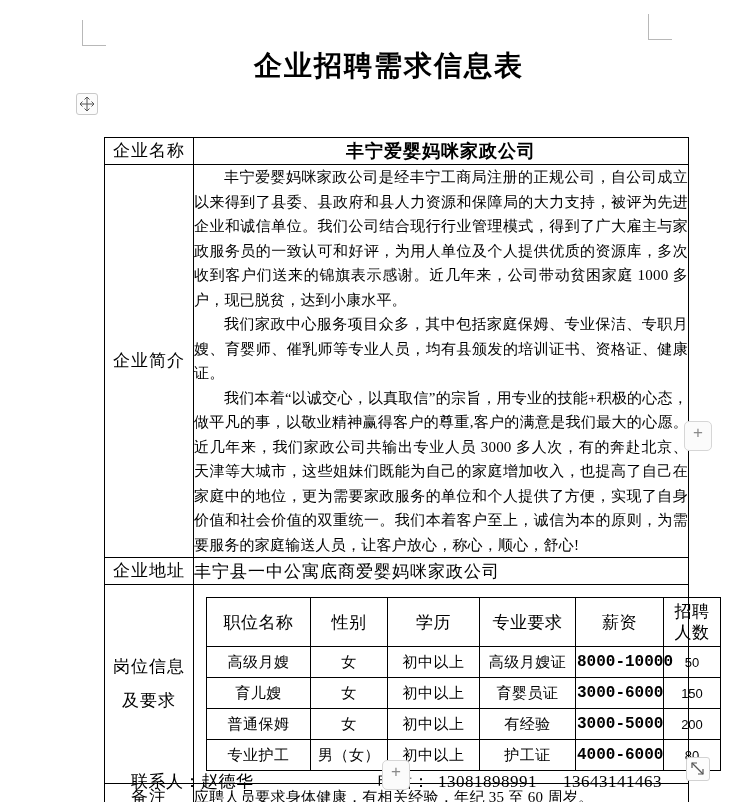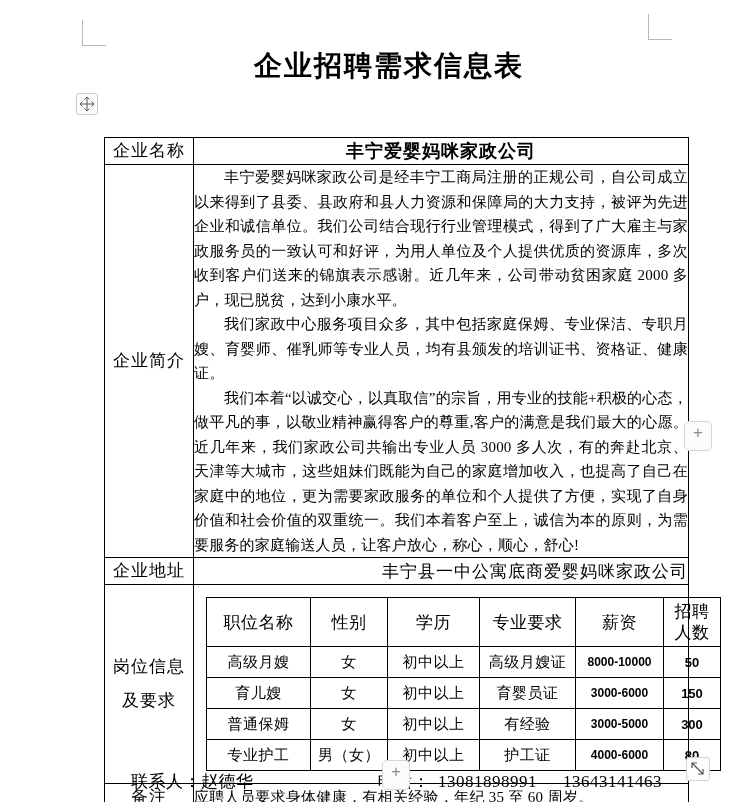--- a/index.html
+++ b/index.html
@@ -91,21 +91,21 @@
     text-align: justify;
     text-justify: inter-ideograph;
   }
   .intro-cell p {
     margin: 0;
     text-indent: 2em;
     letter-spacing: 0.2px;
   }
 
   .address-cell {
-    text-align: right;
+    text-align: left;
     font-size: 17px;
     letter-spacing: 1px;
     padding: 7px 4px;
   }
 
   .jobs-label-cell {
     width: 88px;
     text-align: center;
     font-size: 17px;
     letter-spacing: 1px;
@@ -132,28 +132,28 @@
     line-height: 21px;
     letter-spacing: 0.5px;
   }
   .jobs-grid td {
     font-size: 15px;
     height: 26px;
     letter-spacing: 0.5px;
   }
   .jobs-grid .num-cell {
     font-family: "Liberation Sans", "DejaVu Sans", sans-serif;
-    font-weight: bold;
+    font-weight: normal;
     font-size: 13px;
     letter-spacing: 0;
   }
   .jobs-grid .salary-cell {
-    font-family: Liberation Sans, sans-serif;
+    font-family: Liberation Mono, monospace;
     font-weight: bold;
-    font-size: 12px;
+    font-size: 16px;
     letter-spacing: 0;
     white-space: nowrap;
     overflow: visible;
   }
   .col-title { width: 101px; }
   .col-gender { width: 74px; }
   .col-edu { width: 89px; }
   .col-major { width: 93px; }
   .col-salary { width: 85px; }
   .col-count { width: 54px; }
@@ -232,21 +232,21 @@
 <table class="doc-table">
   <tbody>
     <tr>
       <td class="label-cell">企业名称</td>
       <td class="company-name-cell">丰宁爱婴妈咪家政公司</td>
     </tr>
 
     <tr>
       <td class="label-cell">企业简介</td>
       <td class="intro-cell">
-        <p>丰宁爱婴妈咪家政公司是经丰宁工商局注册的正规公司，自公司成立以来得到了县委、县政府和县人力资源和保障局的大力支持，被评为先进企业和诚信单位。我们公司结合现行行业管理模式，得到了广大雇主与家政服务员的一致认可和好评，为用人单位及个人提供优质的资源库，多次收到客户们送来的锦旗表示感谢。近几年来，公司带动贫困家庭 2000 多户，现已脱贫，达到小康水平。</p>
+        <p>丰宁爱婴妈咪家政公司是经丰宁工商局注册的正规公司，自公司成立以来得到了县委、县政府和县人力资源和保障局的大力支持，被评为先进企业和诚信单位。我们公司结合现行行业管理模式，得到了广大雇主与家政服务员的一致认可和好评，为用人单位及个人提供优质的资源库，多次收到客户们送来的锦旗表示感谢。近几年来，公司带动贫困家庭 1000 多户，现已脱贫，达到小康水平。</p>
         <p>我们家政中心服务项目众多，其中包括家庭保姆、专业保洁、专职月嫂、育婴师、催乳师等专业人员，均有县颁发的培训证书、资格证、健康证。</p>
         <p>我们本着“以诚交心，以真取信”的宗旨，用专业的技能+积极的心态，做平凡的事，以敬业精神赢得客户的尊重,客户的满意是我们最大的心愿。近几年来，我们家政公司共输出专业人员 3000 多人次，有的奔赴北京、天津等大城市，这些姐妹们既能为自己的家庭增加收入，也提高了自己在家庭中的地位，更为需要家政服务的单位和个人提供了方便，实现了自身价值和社会价值的双重统一。我们本着客户至上，诚信为本的原则，为需要服务的家庭输送人员，让客户放心，称心，顺心，舒心!</p>
       </td>
     </tr>
 
     <tr>
       <td class="label-cell">企业地址</td>
       <td class="address-cell">丰宁县一中公寓底商爱婴妈咪家政公司</td>
     </tr>
 
@@ -286,21 +286,21 @@
               <td>育婴员证</td>
               <td class="salary-cell">3000-6000</td>
               <td class="num-cell">150</td>
             </tr>
             <tr>
               <td>普通保姆</td>
               <td>女</td>
               <td>初中以上</td>
               <td>有经验</td>
               <td class="salary-cell">3000-5000</td>
-              <td class="num-cell">300</td>
+              <td class="num-cell">200</td>
             </tr>
             <tr>
               <td>专业护工</td>
               <td>男（女）</td>
               <td>初中以上</td>
               <td>护工证</td>
               <td class="salary-cell">4000-6000</td>
               <td class="num-cell">80</td>
             </tr>
           </tbody>

